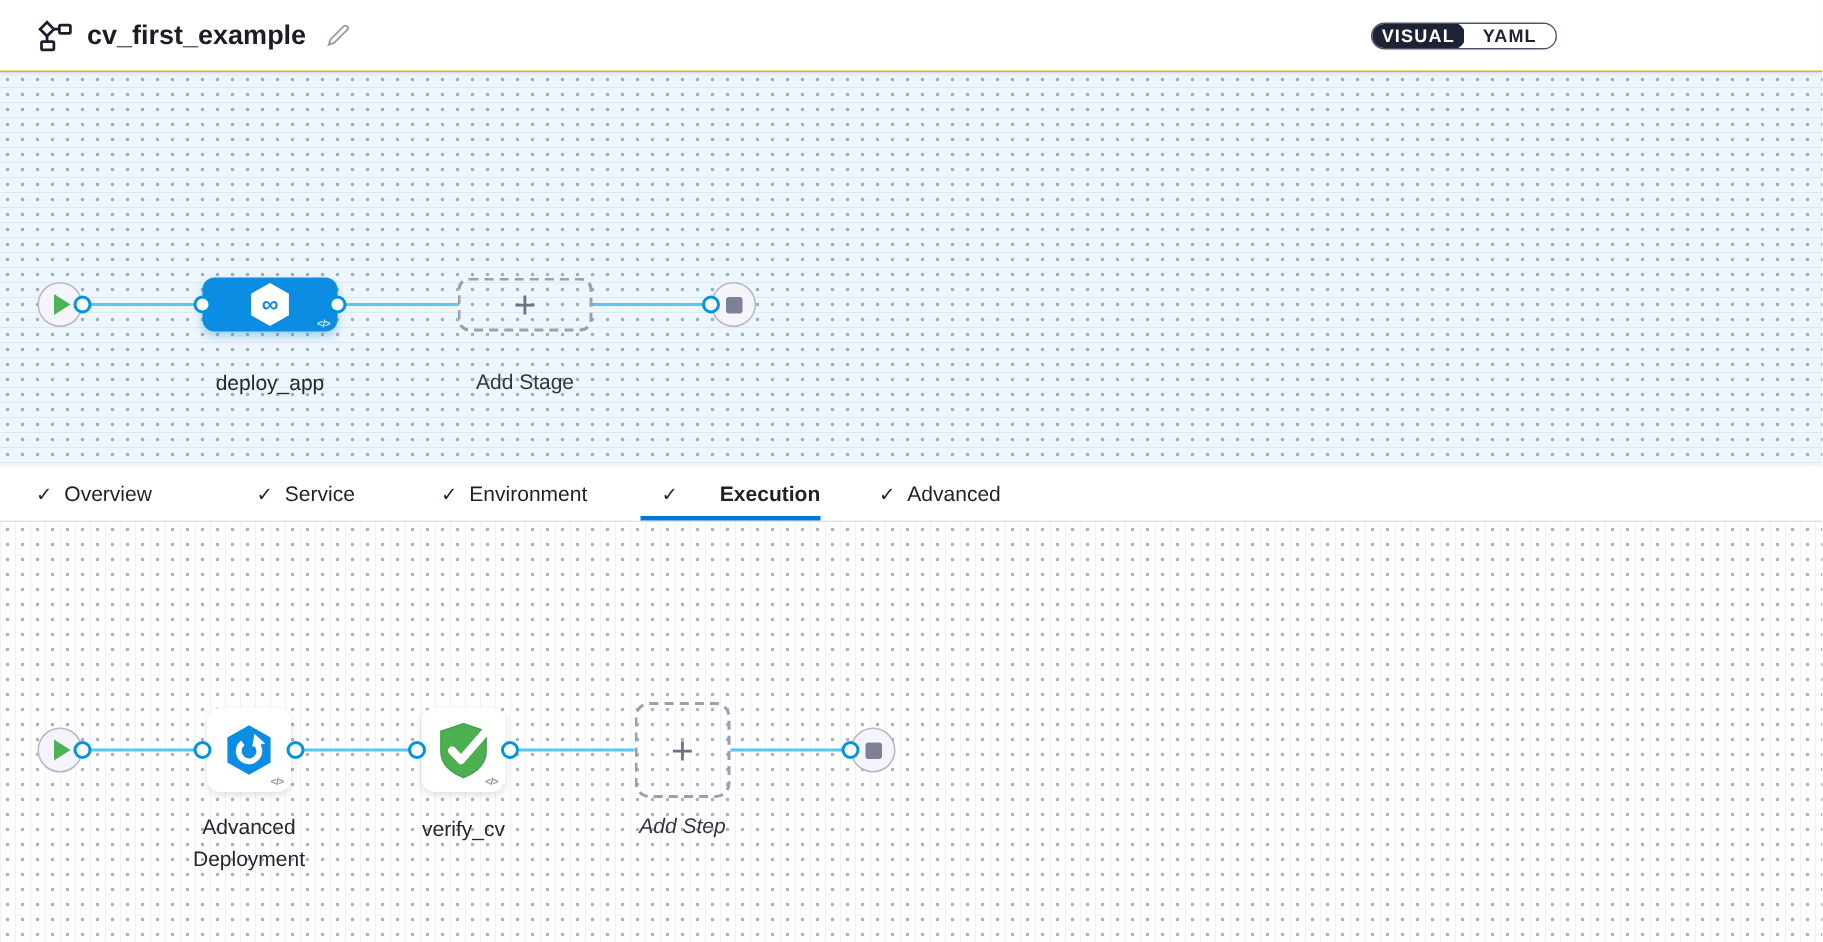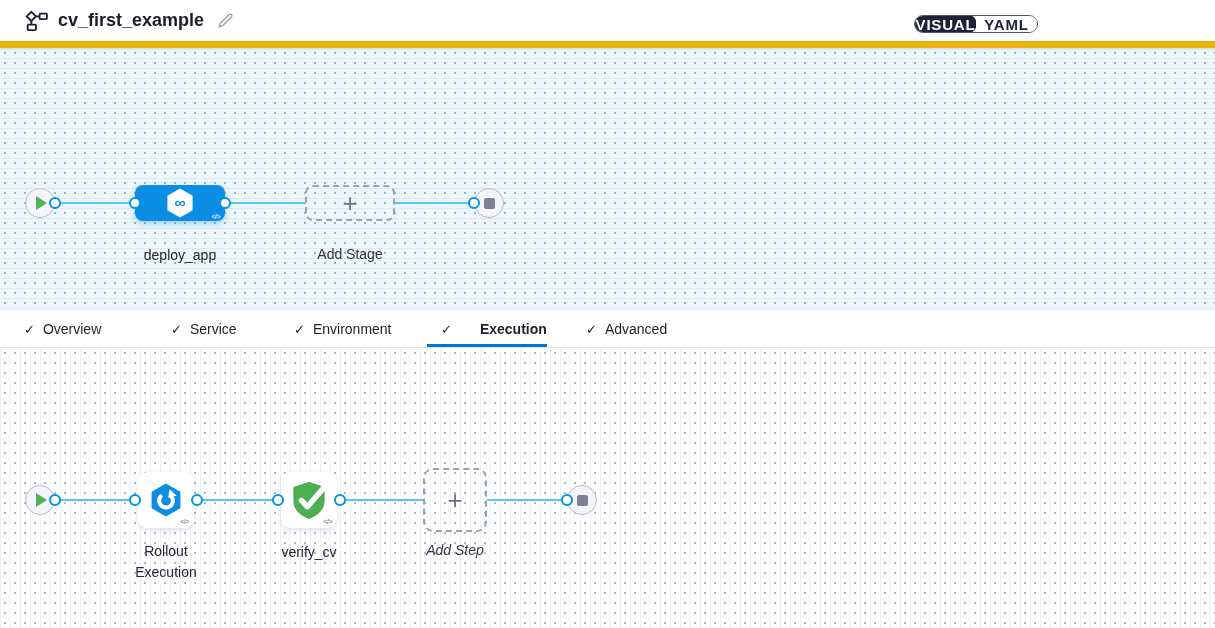--- a/index.html
+++ b/index.html
@@ -1,31 +1,31 @@
 <!DOCTYPE html>
 <html><head>
 <meta charset="utf-8">
 <style>
   * { box-sizing: border-box; margin: 0; padding: 0; }
   html,body { width: 1215px; height: 628px; overflow: hidden;
     font-family: "Liberation Sans", sans-serif; background: #fff; }
 
   
   .header { position: relative; height: 48px; background: #fff;
-    border-bottom: 7px solid #eab308; box-shadow: 0 2px 3px rgba(20,20,40,0.05);
+    border-bottom: 1px solid #eab308; box-shadow: 0 2px 3px rgba(20,20,40,0.05);
     display: flex; align-items: center; z-index: 10; }
   .pipeline-icon { margin-left: 22px; width: 26px; height: 22px; }
   .title { margin-left: 10px; font-size: 18px; font-weight: bold; color: #1c1c28; }
   .edit-pencil { margin-left: 12px; width: 19px; height: 19px; cursor: pointer; }
 
   .mode-toggle { position: absolute; right: 177px; top: 15px; height: 18px;
     display: flex; align-items: stretch; border: 1px solid #51566b; border-radius: 10px;
     background: #fff; overflow: hidden; }
   .mode-seg { width: 61px; display: flex; align-items: center; justify-content: center;
-    font-size: 15px; font-weight: bold; letter-spacing: 0.8px; cursor: pointer; }
+    font-size: 12px; font-weight: bold; letter-spacing: 0.8px; cursor: pointer; }
   .mode-seg.active { background: #1e2235; color: #fff; border-radius: 10px;
     margin: -1px; height: 18px; width: 63px; }
   .mode-seg.inactive { color: #1e2235; background: #fff; }
 
   
   .canvas { position: relative; }
   .canvas-stages { height: 263px; background-color: #edf6fa;
     background-image:
       linear-gradient(to bottom, rgba(150,190,220,0.22) 1px, transparent 1px),
       radial-gradient(circle, #9fb0bf 1px, transparent 1.4px);
@@ -167,21 +167,21 @@
   <div class="abs conn-dot" style="left:129px; top:146px;"></div>
   <div class="abs step-card" style="left:138px; top:124px;">
     <svg width="36" height="36" viewBox="0 0 100 100">
       <polygon points="50,4 90,27 90,73 50,96 10,73 10,27" fill="#0b8de4"></polygon>
       <circle cx="50" cy="52" r="19" fill="none" stroke="#ffffff" stroke-width="11" stroke-dasharray="96 24" transform="rotate(-58 50 52)"></circle>
       <polygon points="60,20 80,38 56,44" fill="#ffffff"></polygon>
     </svg>
     <span class="code-badge">&lt;/&gt;</span>
   </div>
   <div class="abs conn-dot" style="left:191px; top:146px;"></div>
-  <div class="abs node-label" style="left:116px; top:193px; width:100px;">Rollout Execution</div>
+  <div class="abs node-label" style="left:116px; top:193px; width:100px;">Advanced Deployment</div>
 
   <div class="abs edge-line" style="left:197px; top:151px; width:81px;"></div>
 
   <div class="abs conn-dot" style="left:272px; top:146px;"></div>
   <div class="abs step-card" style="left:281px; top:124px;">
     <svg width="42" height="42" viewBox="0 0 100 100" overflow="visible">
       <path d="M50 8 L86 20 V52 C86 74 70 86 50 94 C30 86 14 74 14 52 V20 Z" fill="#4caf50" stroke="#42a046" stroke-width="2"></path>
       <path d="M32 51 L46 66 L86 20" fill="none" stroke="#ffffff" stroke-width="13" stroke-linecap="round" stroke-linejoin="round"></path>
     </svg>
     <span class="code-badge">&lt;/&gt;</span>

